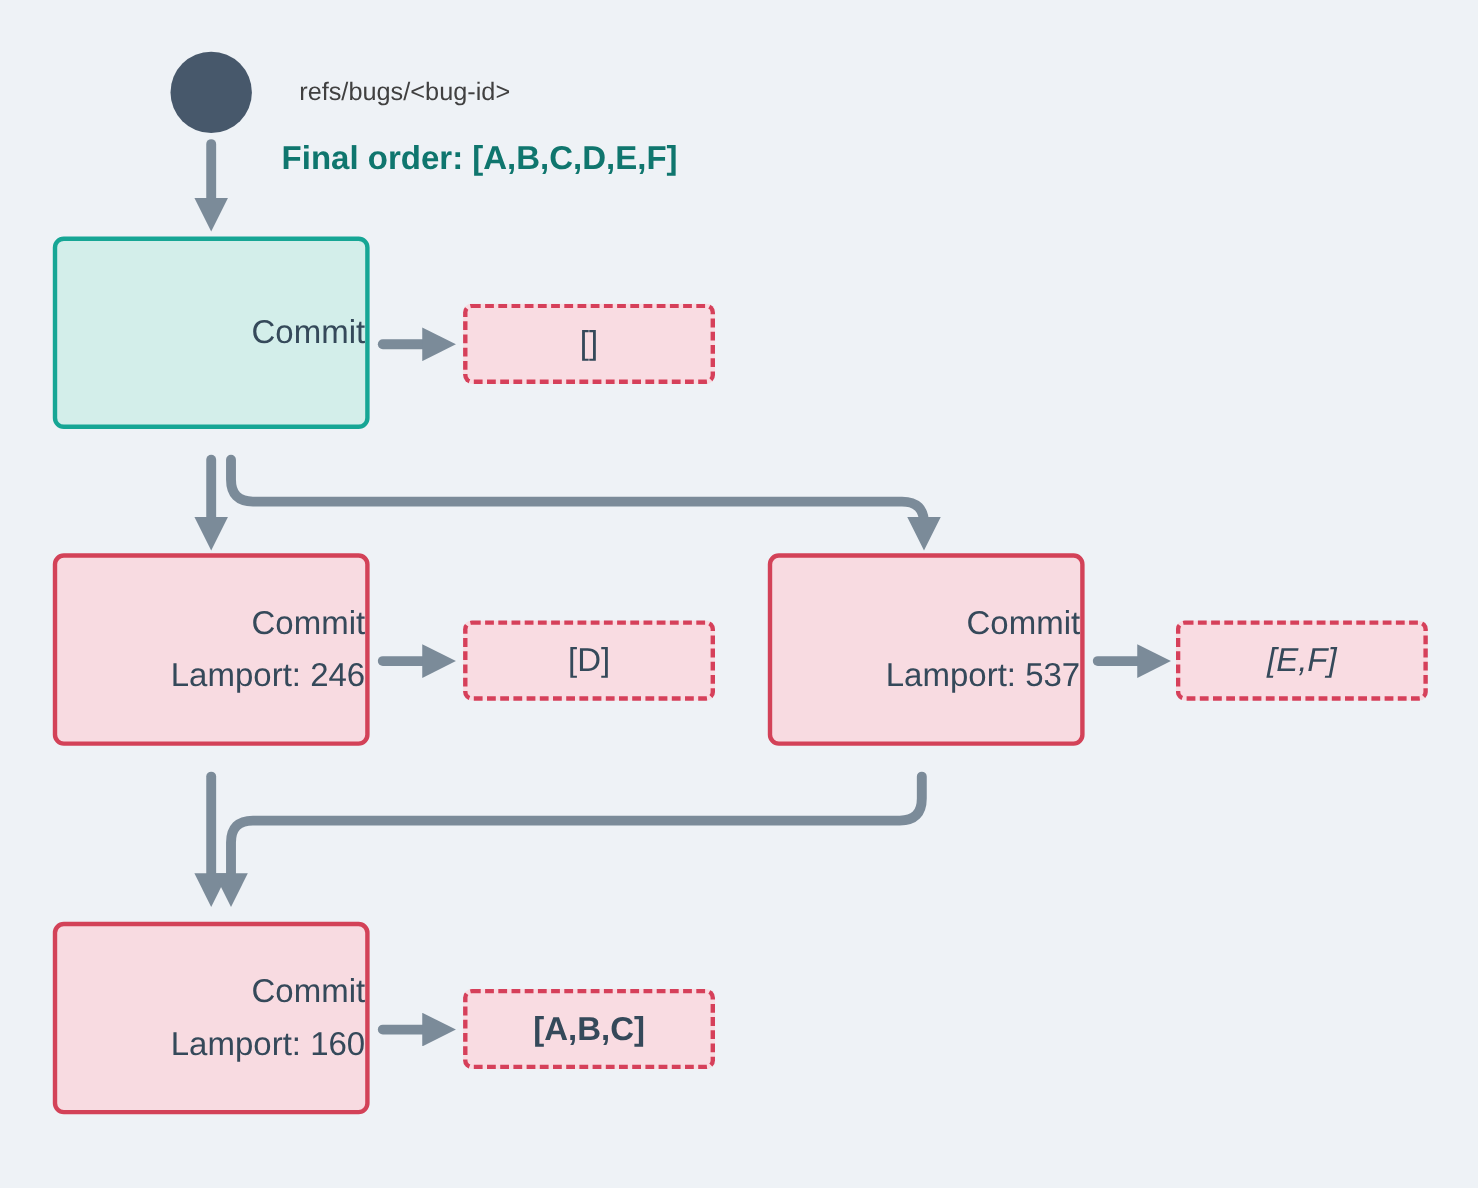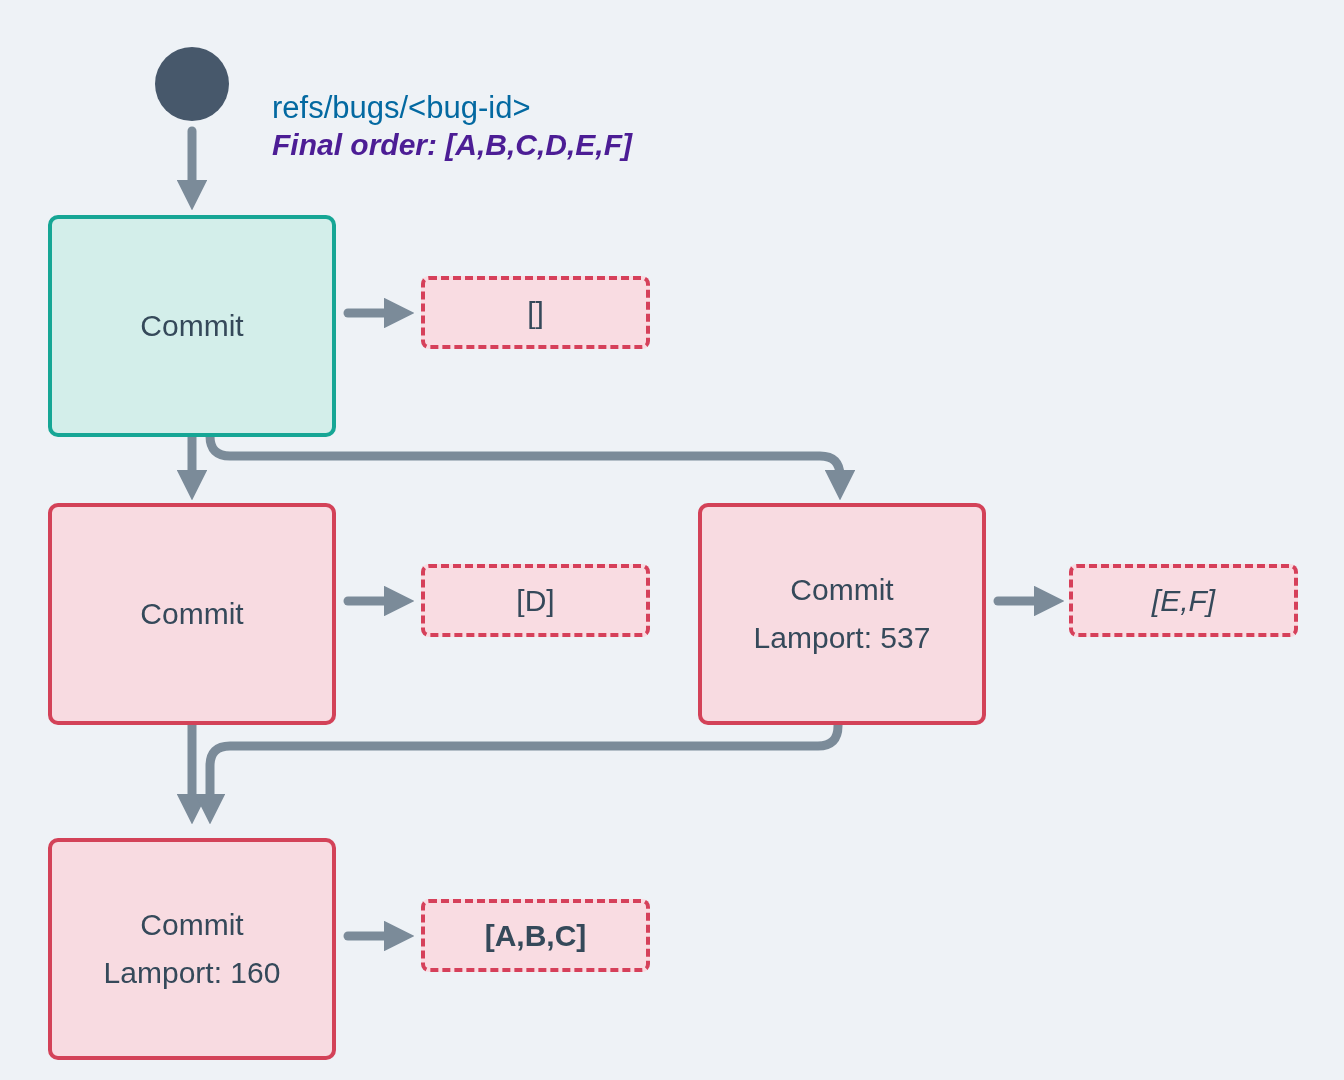--- a/index.html
+++ b/index.html
@@ -29,44 +29,42 @@
     top: 47px;
     width: 74px;
     height: 74px;
     border-radius: 50%;
     background: #47586b;
   }
   .ref-label {
     position: absolute;
     left: 272px;
     top: 70px;
-    font-size: 31px;
-    color: #0369a1;
+    font-size: 23px;
+    color: #404040;
     white-space: nowrap;
-    margin-top: 20px;
   }
   .final-order {
     position: absolute;
-    left: 272px;
+    left: 256px;
     top: 128px;
     font-size: 30px;
     font-weight: 700;
-    color: #4c1d95;
+    color: #0f766e;
     white-space: nowrap;
-    font-style: italic;
   }
   .commit-box {
     position: absolute;
     width: 288px;
-    height: 222px;
+    height: 175px;
     box-sizing: border-box;
     border-radius: 10px;
     display: flex;
     flex-direction: column;
-    align-items: center;
+    align-items: flex-end;
     justify-content: center;
     gap: 14px;
     font-size: 30px;
     color: #35495a;
     text-align: center;
   }
   .commit-box.head {
     background: #d3eeea;
     border: 4px solid #16a695;
   }
@@ -122,20 +120,21 @@
   <div class="commit-box head" style="left:48px; top:215px;">
     <div>Commit</div>
   </div>
 
   <div class="payload-box" style="left:421px; top:276px;">
     <span>[]</span>
   </div>
 
   <div class="commit-box normal" style="left:48px; top:503px;">
     <div>Commit</div>
+    <div>Lamport: 246</div>
   </div>
 
   <div class="payload-box" style="left:421px; top:564px;">
     <span>[D]</span>
   </div>
 
   <div class="commit-box normal" style="left:698px; top:503px;">
     <div>Commit</div>
     <div>Lamport: 537</div>
   </div>

